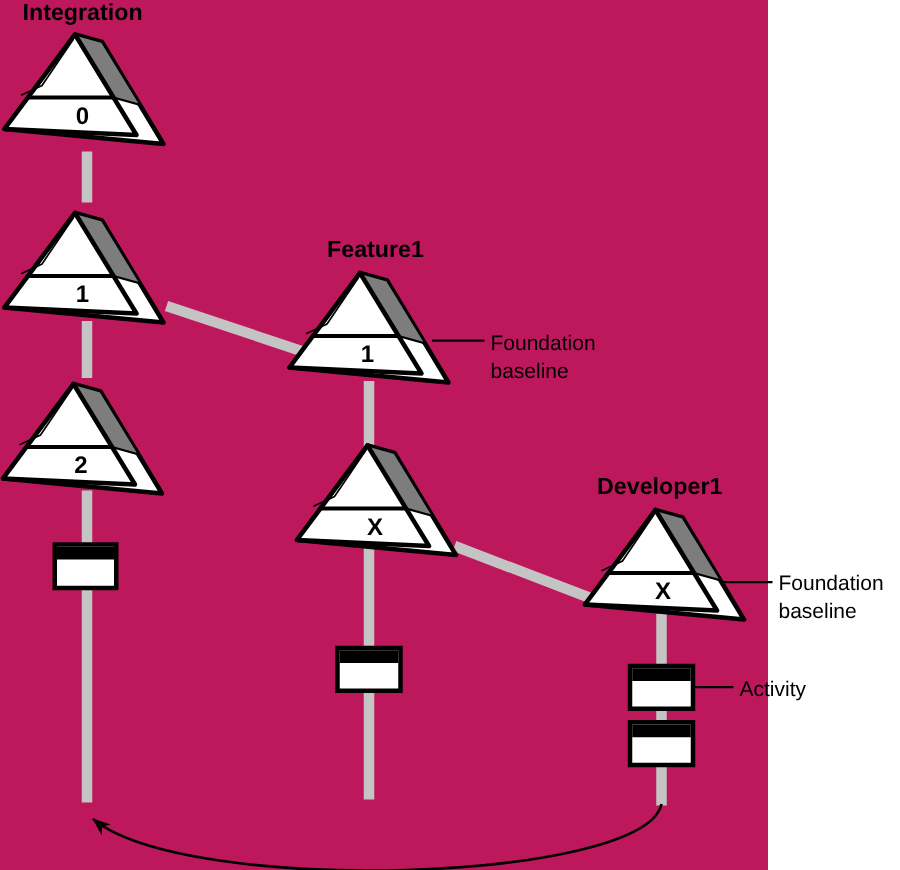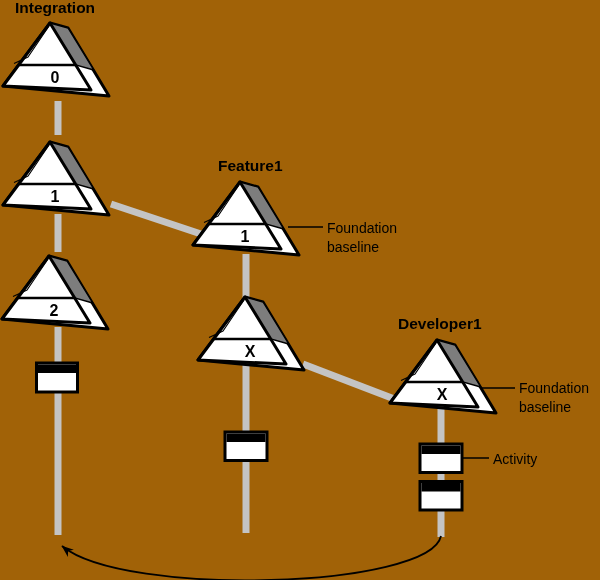--- a/index.html
+++ b/index.html
@@ -1,17 +1,17 @@
 <!DOCTYPE html>
 <html><head>
 <meta charset="utf-8">
 <style>
   html, body { margin: 0; padding: 0; background: #ffffff; }
   .canvas-wrap {
-    width: 600px; height: 580px; position: relative; background: #a16207;
+    width: 512px; height: 580px; position: relative; background: #be185d;
     font-family: "Liberation Sans", sans-serif;
   }
   svg text { fill: #000000; }
   .stream-label { font-size: 15.5px; font-weight: bold; }
   .num-label    { font-size: 16px;  font-weight: bold; text-anchor: middle; }
   .callout-text { font-size: 14px;  font-weight: normal; }
   .conn   { stroke-width: 7; fill: none; }
   .callout-line { stroke: #000000; stroke-width: 1.5; }
   .abox   { fill: #ffffff; stroke: #000000; stroke-width: 3; }
   .aband  { fill: #000000; stroke: none; }

